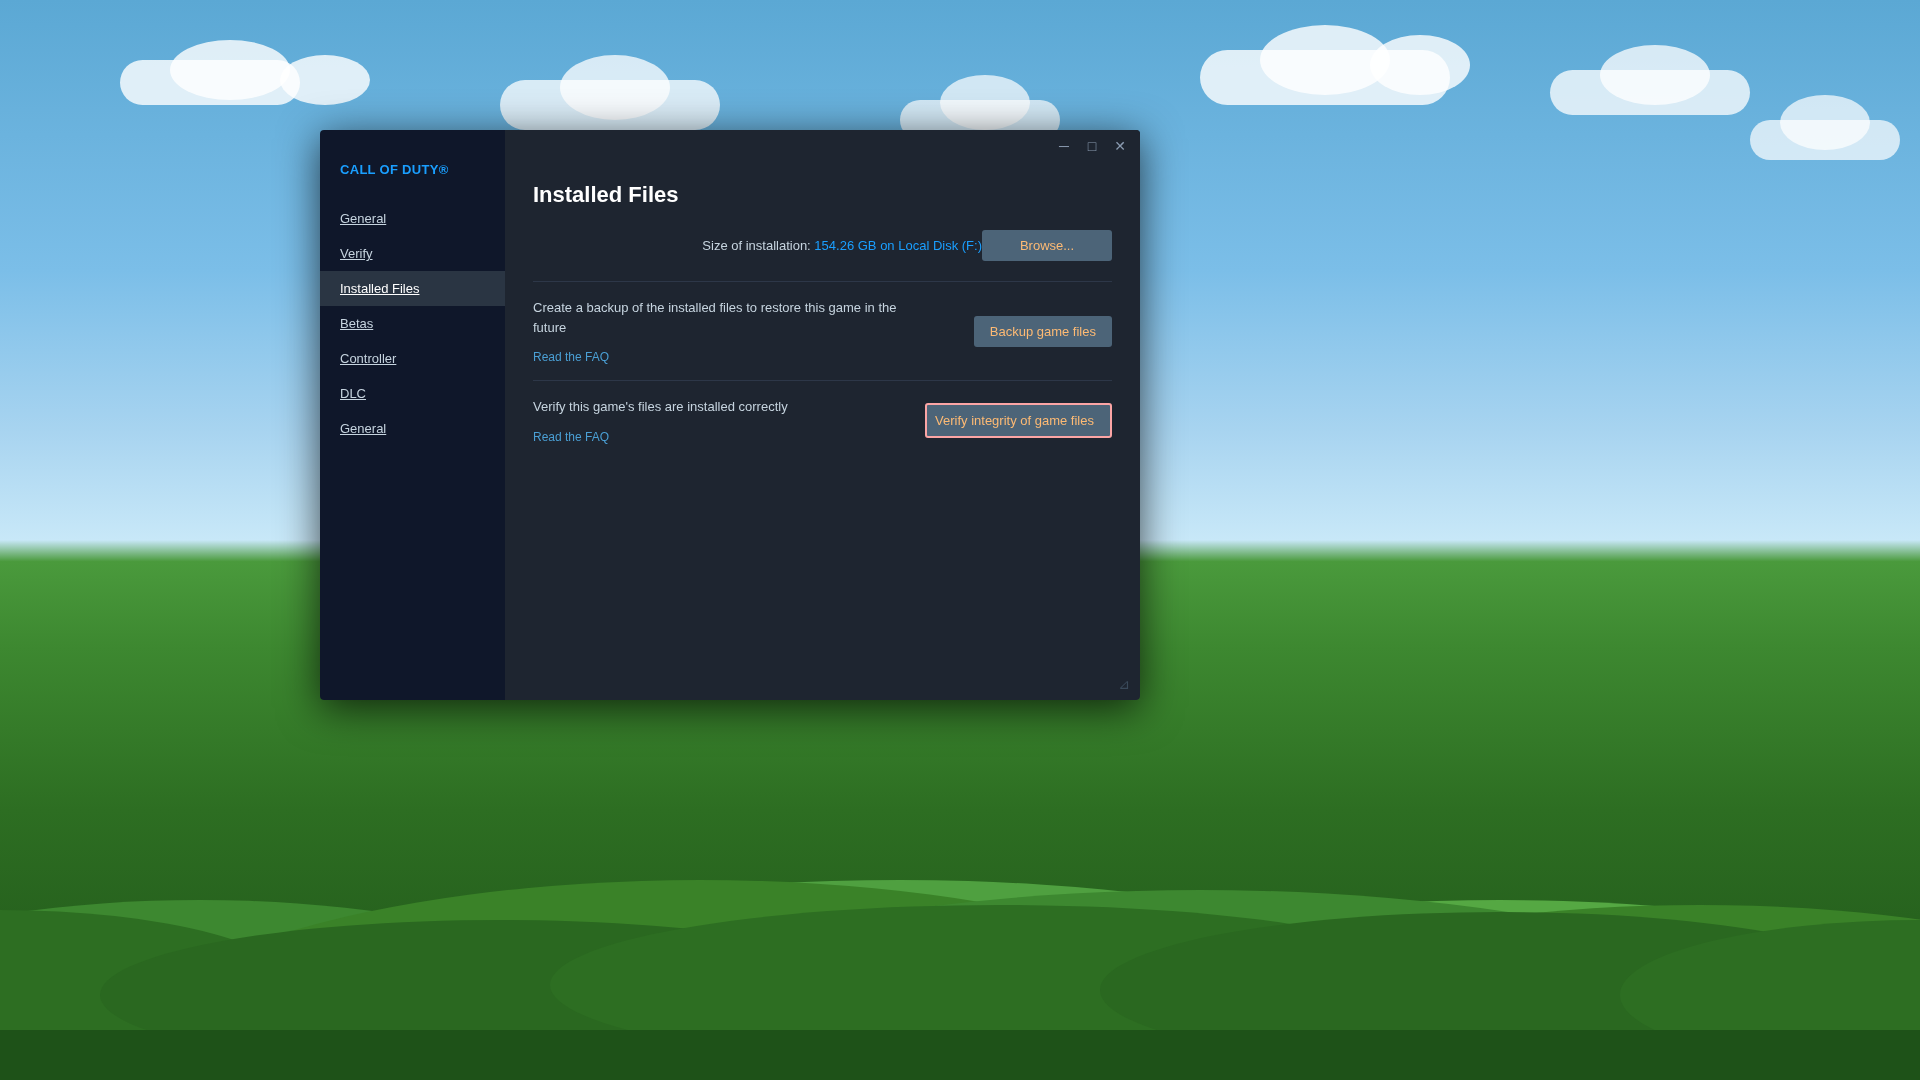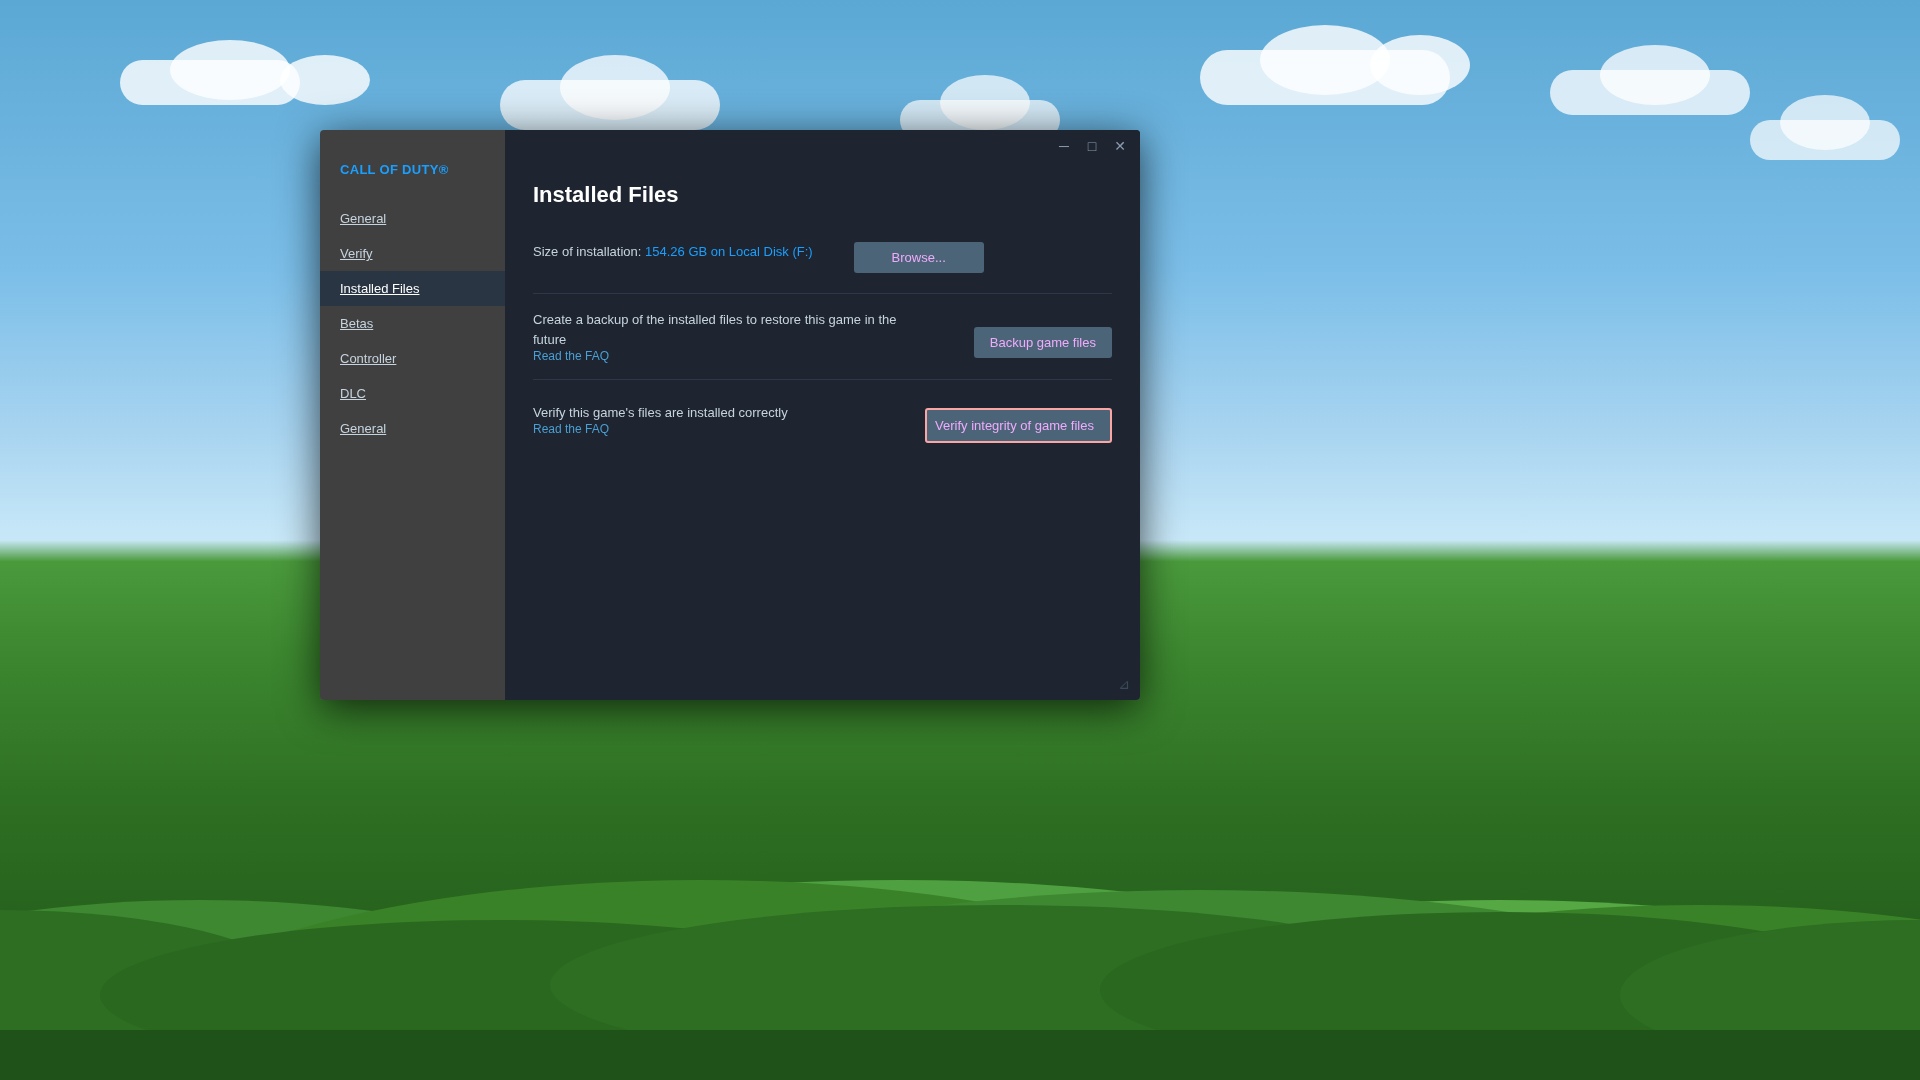--- a/index.html
+++ b/index.html
@@ -37,21 +37,21 @@
       height: 570px;
       display: flex;
       box-shadow: 0 8px 40px rgba(0,0,0,0.7);
       border-radius: 4px;
       overflow: hidden;
     }
 
     
     .sidebar {
       width: 185px;
-      background-color: #404040;
+      background-color: #0f172a;
       padding-top: 32px;
       flex-shrink: 0;
       display: flex;
       flex-direction: column;
     }
 
     .game-title {
       color: #1a9fff;
       font-size: 13px;
       font-weight: 700;
@@ -145,53 +145,51 @@
       font-size: 13px;
       line-height: 1.5;
     }
 
     .section-link {
       color: #4a9fd4;
       font-size: 12px;
       text-decoration: none;
       cursor: pointer;
       display: block;
-      margin-top: 0;
+      margin-top: 13px;
     }
 
     
     .action-btn {
       background: #4c6478;
-      color: #f0abfc;
+      color: #fdba74;
       border: none;
       padding: 8px 16px;
       font-size: 13px;
       cursor: pointer;
       border-radius: 3px;
       white-space: nowrap;
       min-width: 130px;
       text-align: center;
       transition: background 0.1s;
-      margin-top: 12px;
     }
 
     .action-btn.highlighted {
       border: 2px solid #fca5a5;
       background: #4c6478;
       padding-left: 8px;
     }
 
     
     .install-size-row {
       display: flex;
       align-items: center;
-      justify-content: flex-start;
+      justify-content: flex-end;
       margin-bottom: 4px;
       padding-bottom: 16px;
-      gap: 41px;
     }
 
     
     .resize-handle {
       position: absolute;
       bottom: 8px;
       right: 10px;
       color: #3a4a5a;
       font-size: 14px;
     }

